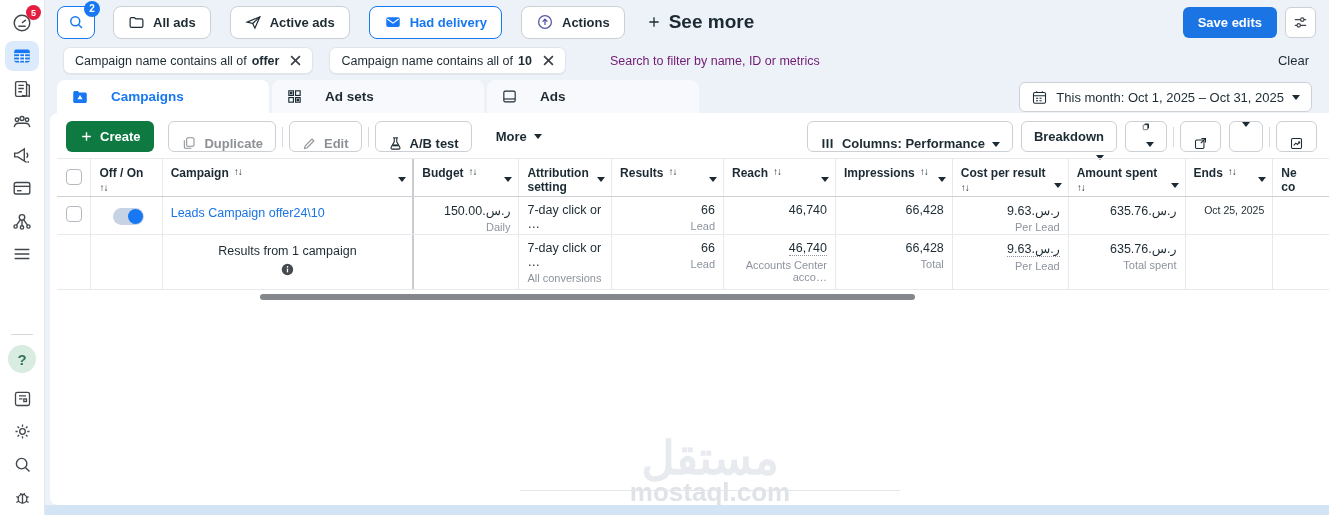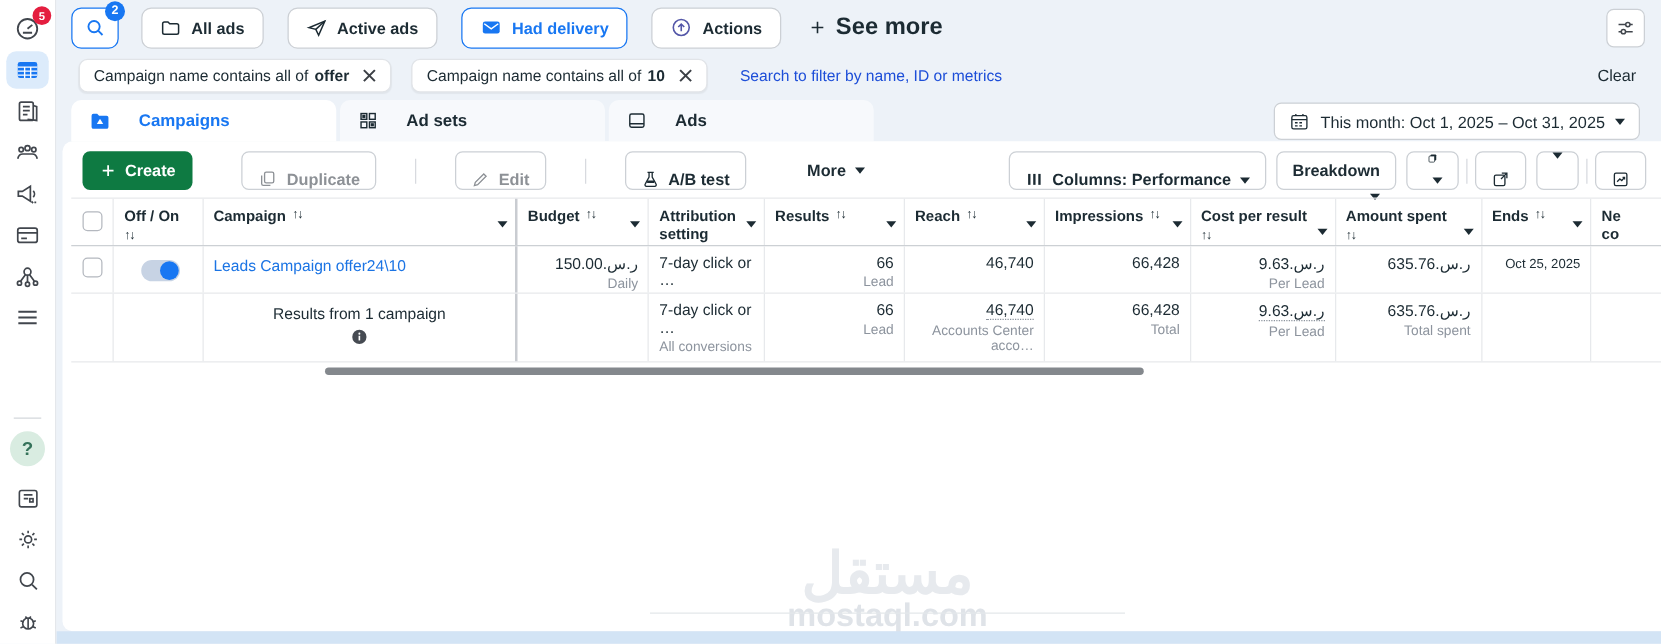--- a/index.html
+++ b/index.html
@@ -47,38 +47,38 @@
                  display:flex; align-items:center; justify-content:center; color:#41464d; }
 
   
   .filterbar { position:absolute; left:45px; right:0; top:46px; height:29px; display:flex;
                align-items:center; padding-left:18px; }
   .chip { height:27px; background:#fff; border:1px solid #e1e4e8; border-radius:7px; display:flex;
           align-items:center; padding:0 11px; font-size:12.5px; gap:5px; margin-right:16px;
           box-shadow:0 1px 1px rgba(0,0,0,.05); white-space:nowrap; }
   .chip b { font-weight:bold; }
   .chip-x { margin-left:6px; color:#3c4046; display:flex; }
-  .search-ph { color:#1d4ed8; font-size:12.5px; margin-left:10px; }
+  .search-ph { color:#701a75; font-size:12.5px; margin-left:28px; }
   .clear-link { margin-left:auto; margin-right:20px; font-size:13px; color:#1c2b33; }
 
   
   .tabsrow { position:absolute; left:57px; top:80px; height:33px; display:flex; gap:3px; z-index:2; }
   .tab { width:212px; height:33px; border-radius:8px 8px 0 0; background:rgba(255,255,255,.55);
          display:flex; align-items:center; gap:22px; padding:0 14px; font-size:13.5px; font-weight:bold; }
   .tab.active { background:#fff; color:#1877f2; }
   .date-btn { position:absolute; right:17px; top:82px; height:30px; background:#fff; border:1px solid #ccd0d5;
               border-radius:6px; display:flex; align-items:center; gap:8px; padding:0 11px; font-size:13px;
               color:#1c2b33; z-index:3; }
 
   
   .panel { position:absolute; left:50px; top:113px; right:0; height:392px; background:#fff;
            border-radius:8px 0 0 8px; z-index:1; }
 
   
-  .actionsrow { position:absolute; left:16px; top:8px; right:12px; height:31px; display:flex; align-items:center;gap:25px; }
+  .actionsrow { position:absolute; left:16px; top:8px; right:12px; height:31px; display:flex; align-items:center; }
   .btn { height:31px; border:1px solid #ccd0d5; border-radius:6px; background:#fff; display:flex;
          align-items:flex-end; gap:7px; padding:0 12px; font-size:13px; font-weight:600; color:#1c2b33; }
   .btn.disabled { color:#8d9196; }
   .create-btn { height:31px; border-radius:6px; background:#0e7a42; color:#fff; display:flex; align-items:center;
                 gap:7px; padding:0 14px; font-size:13px; font-weight:bold; }
   .ghost-btn { height:31px; display:flex; align-items:center; gap:7px; padding:0 10px; font-size:13px;
                font-weight:600; color:#1c2b33; }
   .vsep { width:1px; height:20px; background:#d8dadf; margin:0 6px; }
   .gap8 { margin-left:8px;flex-direction:column; } .gap14 { margin-left:14px; }
   .actions-right { margin-left:auto; display:flex; align-items:center; }
@@ -258,20 +258,21 @@
       <span>Actions</span>
     </div>
   </div>
   <div class="see-more">
     <svg width="14" height="14" viewBox="0 0 24 24" fill="none" stroke="currentColor" stroke-width="2.2">
         <path d="M12 4v16M4 12h16"></path>
       </svg>
     <span>See more</span>
   </div>
   <div class="topbar-right">
+    <div class="save-btn">Save edits</div>
     <div class="sliders-btn">
       <svg width="17" height="17" viewBox="0 0 24 24" fill="none" stroke="currentColor" stroke-width="1.7">
           <path d="M4 8h16M4 16h16"></path>
           <circle cx="14.5" cy="8" r="2.4" fill="#fff"></circle>
           <circle cx="9.5" cy="16" r="2.4" fill="#fff"></circle>
         </svg>
     </div>
   </div>
 </div>
 

